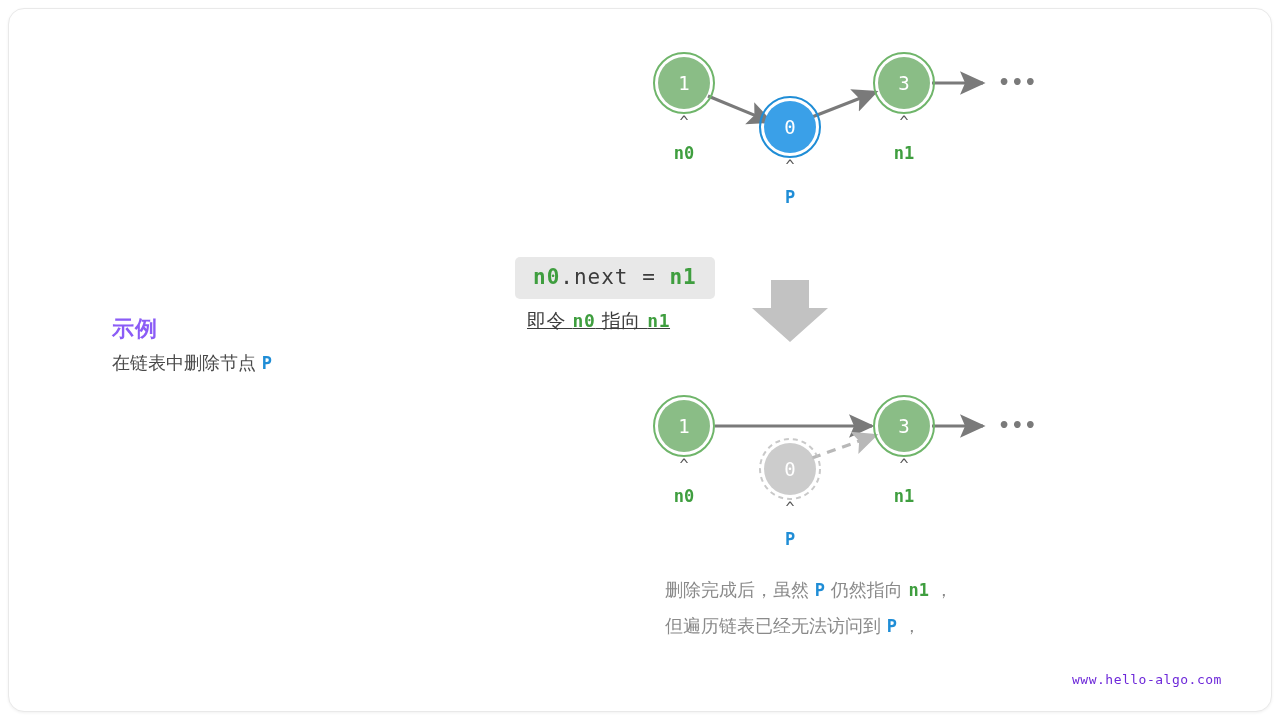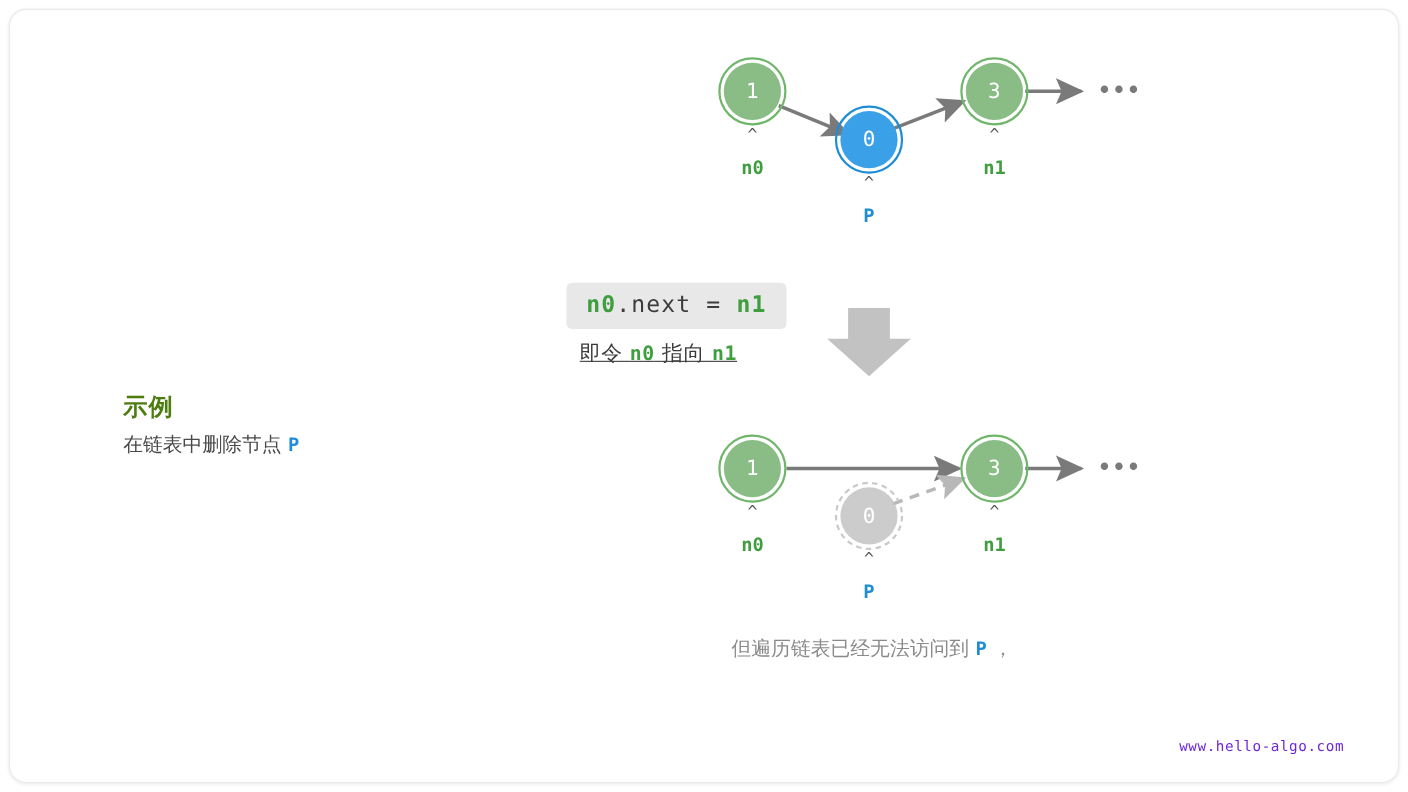--- a/index.html
+++ b/index.html
@@ -37,24 +37,23 @@
   .example-block {
     position: absolute;
     left: 112px;
     top: 313px;
     width: 330px;
   }
   .example-title {
     font-family: "DejaVu Sans", sans-serif;
     font-weight: bold;
     font-size: 22px;
-    color: #4d7c0f;
+    color: #8b5cf6;
     line-height: 32px;
     letter-spacing: 1px;
-    margin-top: 42px;
   }
   .example-desc {
     margin-top: 5px;
     font-family: "DejaVu Sans", sans-serif;
     font-size: 18px;
     color: #4a4a4a;
     line-height: 26px;
     white-space: nowrap;
   }
   .tok-p {
@@ -272,17 +271,18 @@
     <div class="example-desc">
       <span>在链表中删除节点</span>
       <span class="tok-p">P</span>
     </div>
   </div>
 
   <div class="code-box" id="code-line"><span class="g">n0</span><span>.next </span><span>= </span><span class="g">n1</span></div>
   <div class="code-caption" id="code-caption"><span>即令 </span><span class="g">n0</span><span> 指向 </span><span class="g">n1</span></div>
 
   <div class="explain" id="explain-block">
+      <div><span>删除完成后，虽然 </span><span class="b">P</span><span> 仍然指向 </span><span class="g">n1</span><span> ，</span></div>
       <div><span>但遍历链表已经无法访问到 </span><span class="b">P</span><span> ，</span></div>
     </div>
 
   <div class="watermark">www.hello-algo.com</div>
 </div>
 
 </body></html>

